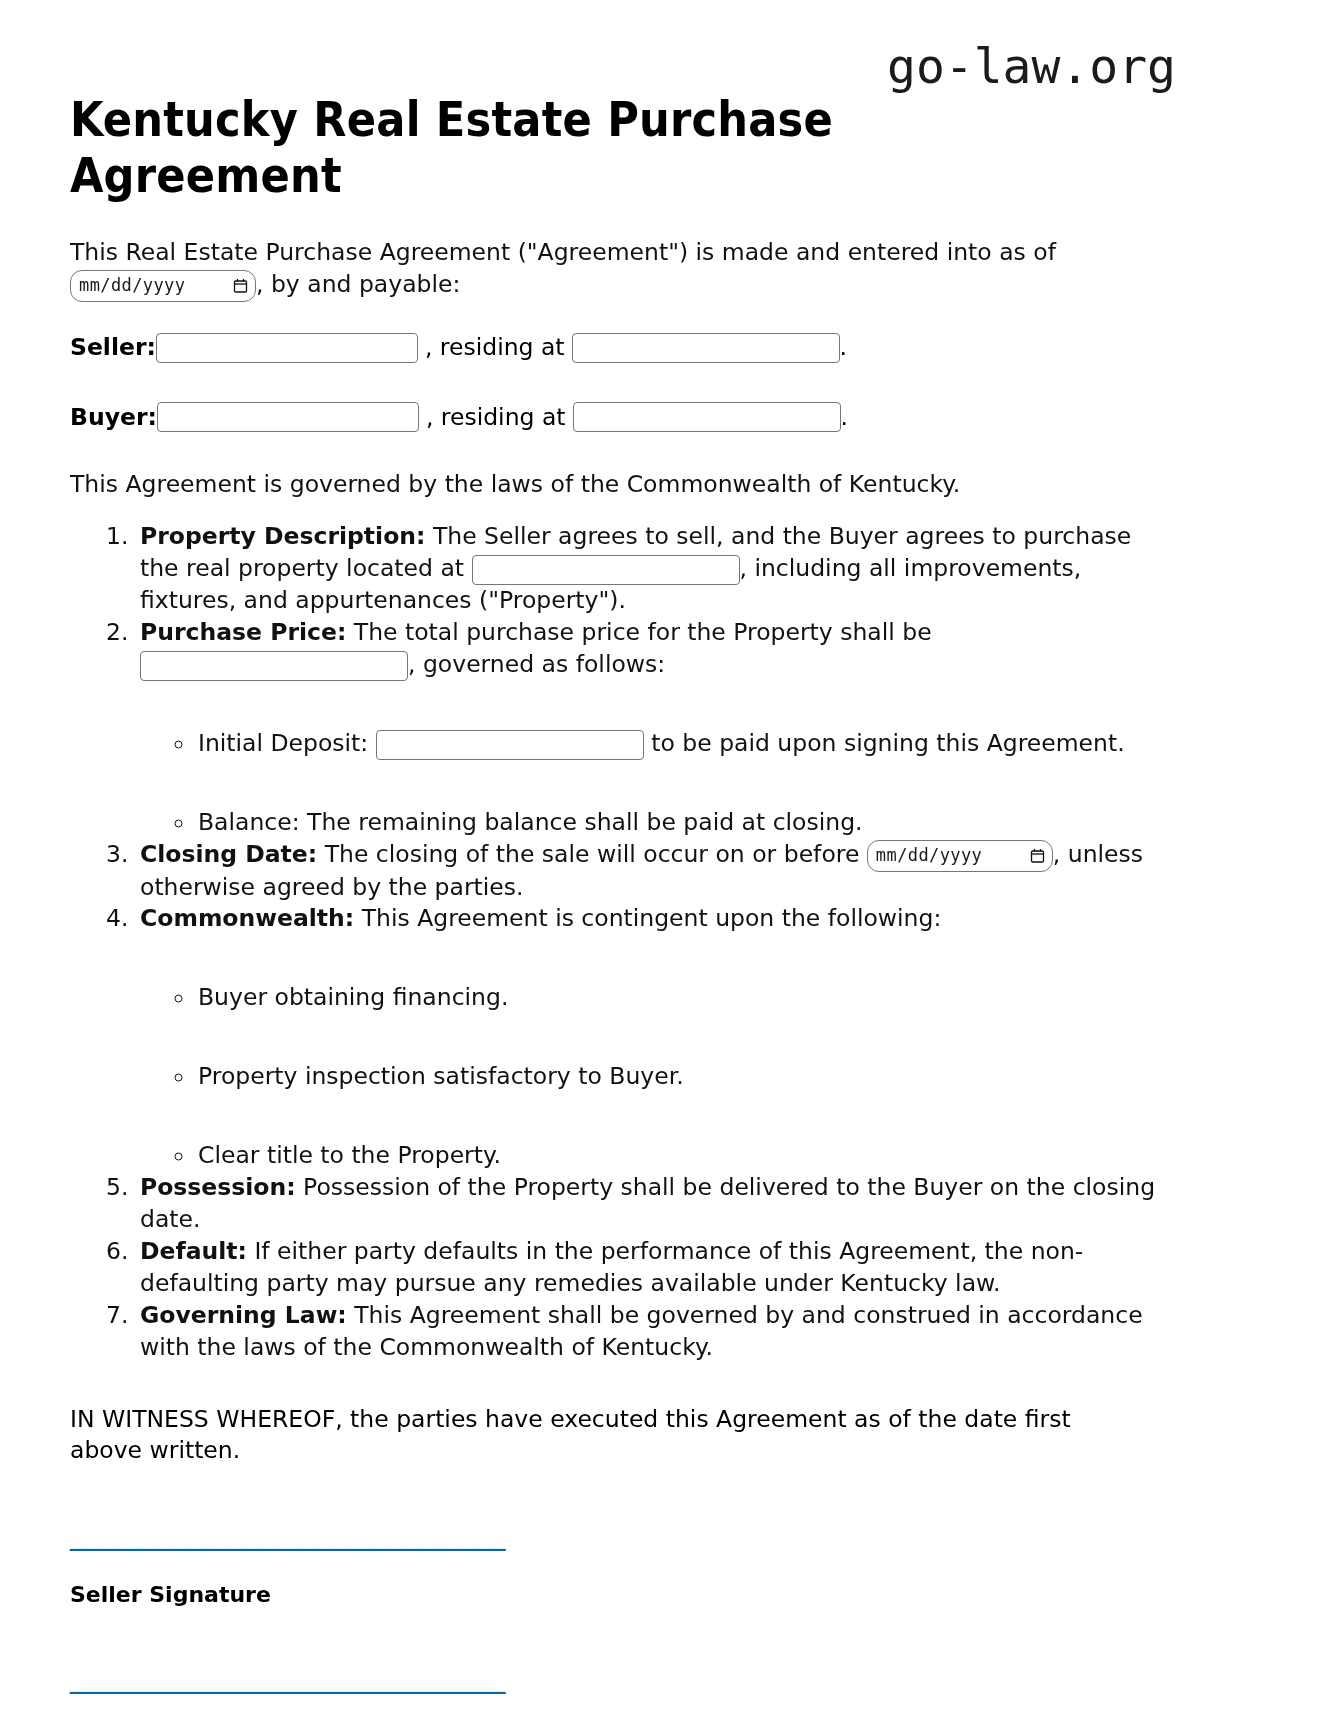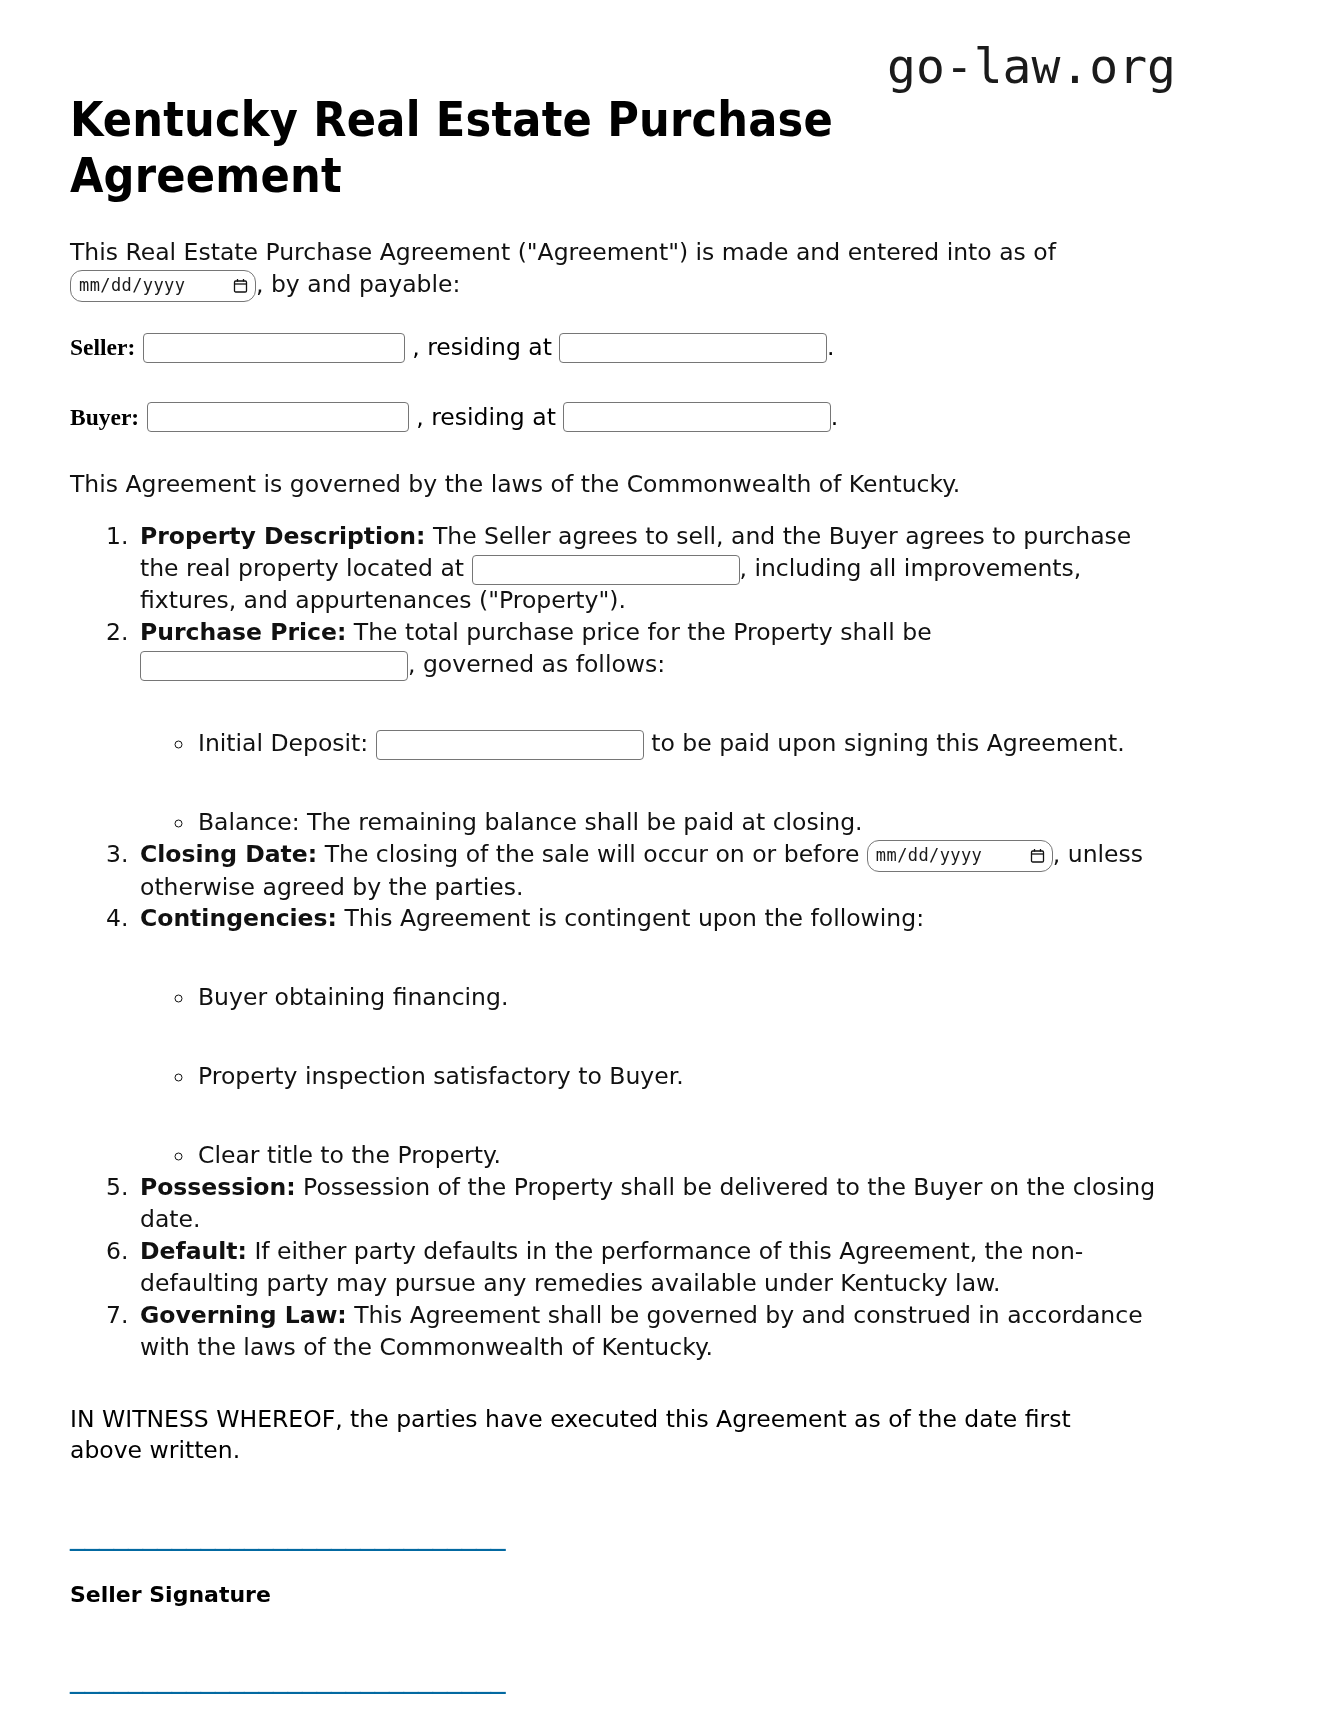--- a/index.html
+++ b/index.html
@@ -54,22 +54,21 @@
     font-size: 23.5px;
     line-height: 1.35;
     margin: 22px 0 0 0;
     display: flex;
     align-items: center;
     flex-wrap: wrap;
     gap: 0px;
   }
   .party-line .lbl {
     font-weight: 700;
-    margin-right: 8px;
-    font-family: Liberation Serif, serif;
+    margin-right: 0;
   }
   .party-line .conj {
     margin: 8px 7px;
   }
   input.text-field {
     font-family: "DejaVu Sans", "Liberation Sans", sans-serif;
     font-size: 17px;
     height: 30px;
     box-sizing: border-box;
     border: 1px solid #767676;
@@ -233,21 +232,21 @@
               <rect x="1.5" y="3" width="12" height="11" rx="1.2" fill="none" stroke="#111" stroke-width="1.3"></rect>
               <line x1="1.5" y1="6" x2="13.5" y2="6" stroke="#111" stroke-width="1.3"></line>
               <line x1="4.5" y1="1" x2="4.5" y2="3.6" stroke="#111" stroke-width="1.3"></line>
               <line x1="10.5" y1="1" x2="10.5" y2="3.6" stroke="#111" stroke-width="1.3"></line>
             </svg>
           </span>
         </span><span>, unless otherwise agreed by the parties.</span>
     </li>
 
     <li>
-      <span class="term">Contingencies:</span>
+      <span class="term">Commonwealth:</span>
       <span>This Agreement is contingent upon the following:</span>
       <ul class="sub-list">
         <li>Buyer obtaining financing.</li>
         <li>Property inspection satisfactory to Buyer.</li>
         <li>Clear title to the Property.</li>
       </ul>
     </li>
 
     <li>
       <span class="term">Possession:</span>

